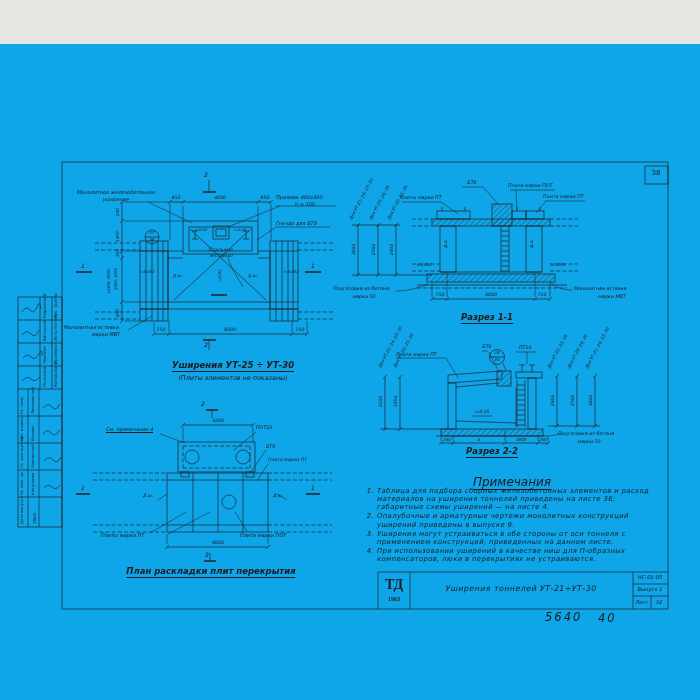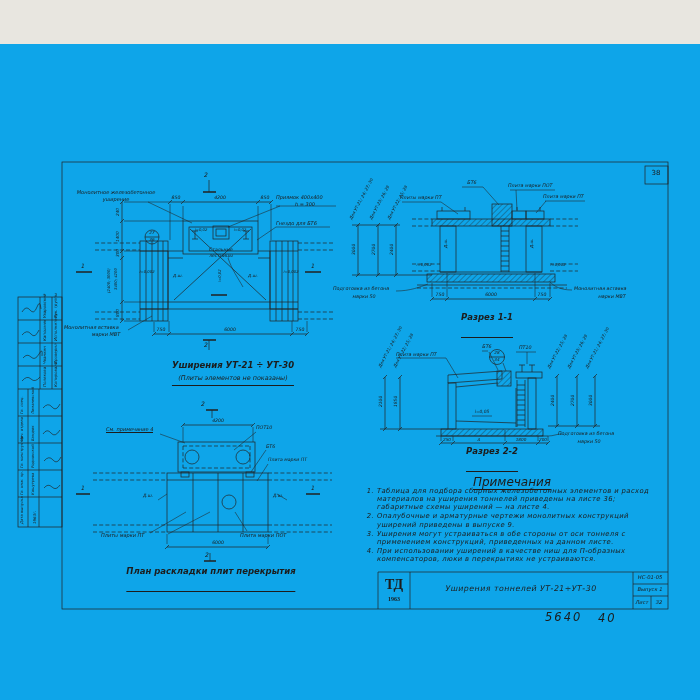--- a/index.html
+++ b/index.html
@@ -9,21 +9,21 @@
   svg.lines *{fill:none;stroke:#222;stroke-width:.7;}
   svg.lines .thick{stroke-width:1.5;}
   svg.lines .thin{stroke-width:.55;}
   svg.lines .dash{stroke-dasharray:4 2.2;}
   svg.lines .hfill{fill:url(#hatch);}
   svg.lines .sig{stroke-width:.65;}
   .lbl{position:absolute;font-style:italic;font-size:5px;line-height:1.08;white-space:nowrap;}
   .ctr{transform:translateX(-50%);}
   .rot{transform:rotate(-90deg);transform-origin:0 0;}
   .slant{transform:rotate(-62deg);transform-origin:0 100%;}
-  .cap{font-weight:bold;font-size:8.5px;border-bottom:.8px solid #1c1c1c;padding-bottom:15px;}
+  .cap{font-weight:bold;font-size:8.5px;border-bottom:.8px solid #1c1c1c;padding-bottom:1px;}
   .u{border-bottom:.7px solid #1c1c1c;}
   .f38{font-size:3.8px;} .f40{font-size:4px;} .f42{font-size:4.2px;} .f44{font-size:4.4px;}
   .f46{font-size:4.6px;} .f48{font-size:4.8px;} .f5{font-size:5px;} .f6{font-size:6px;}
   .notes-box{position:absolute;left:364px;top:443px;width:300px;font-style:italic;
              font-size:6.8px;letter-spacing:.4px;line-height:1.2;}
   .note{display:flex;gap:3px;margin-bottom:1px;}
   .note .n{width:10px;flex:none;text-align:right;}
   .logo{font-family:"Liberation Serif", serif;font-weight:bold;font-style:normal;}
   .hand{font-size:11.5px;letter-spacing:2px;font-style:italic;}
 </style>
@@ -204,21 +204,21 @@
 <span class="lbl ctr f38" style="left:240px;top:184px">i=0,02</span>
 <span class="lbl rot f38" style="left:218px;top:238px">i=0,02</span>
 <span class="lbl ctr f38" style="left:147px;top:226px">i=0,002</span>
 <span class="lbl ctr f38" style="left:291px;top:226px">i=0,002</span>
 <span class="lbl ctr f42" style="left:178px;top:230px">Д.ш.</span>
 <span class="lbl ctr f42" style="left:253px;top:230px">Д.ш.</span>
 <span class="lbl ctr f6" style="left:206px;top:128px">2</span>
 <span class="lbl ctr f6" style="left:206px;top:298px">2</span>
 <span class="lbl ctr f6" style="left:83px;top:219px">1</span>
 <span class="lbl ctr f6" style="left:313px;top:219px">1</span>
-<span class="lbl ctr cap" style="left:233px;top:317px">Уширения УТ-21 ÷ УТ-30</span>
+<span class="lbl ctr cap" style="left:233px;top:317px">Уширения УТ-25 ÷ УТ-30</span>
 <span class="lbl ctr" style="left:233px;top:331px;font-size:6.4px">(Плиты элементов не показаны)</span>
 
 <span class="lbl slant f42" style="left:353px;top:172px">Для УТ-21; 24; 27; 30</span>
 <span class="lbl slant f42" style="left:373px;top:172px">Для УТ-23; 26; 29</span>
 <span class="lbl slant f42" style="left:391px;top:172px">Для УТ-22; 25; 28</span>
 <span class="lbl rot f44" style="left:352px;top:211px">3000</span>
 <span class="lbl rot f44" style="left:372px;top:211px">2700</span>
 <span class="lbl rot f44" style="left:390px;top:211px">2400</span>
 <span class="lbl f48" style="left:400px;top:151px">Плиты марки ПТ</span>
 <span class="lbl ctr f48" style="left:472px;top:136px">БТ6</span>

